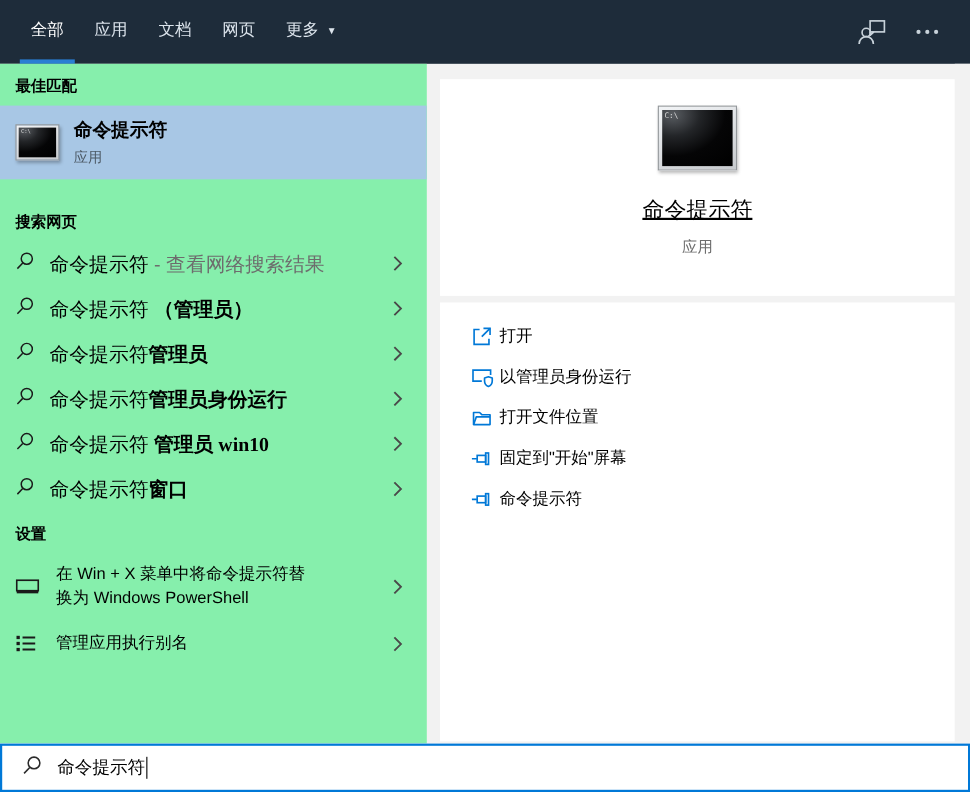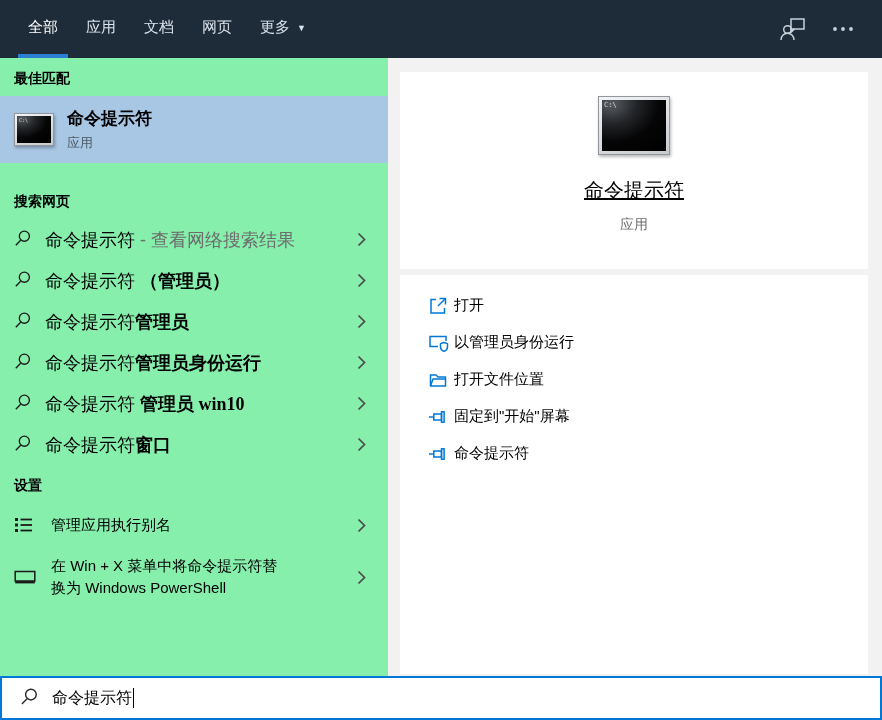--- a/index.html
+++ b/index.html
@@ -205,50 +205,50 @@
           <svg width="9" height="15" viewBox="0 0 9 15" fill="none" stroke="currentColor" stroke-width="1.7">
             <polyline points="1.5,1.5 7.5,7.5 1.5,13.5"></polyline>
           </svg>
         </span>
     </div>
 
     <div class="section-hdr">设置</div>
 
     <div class="srow">
       <span class="icon-cell">
+        <svg width="22" height="18" viewBox="0 0 22 18" fill="none" stroke="#1a1a1a" stroke-width="1.5">
+          <rect x="1.2" y="3.5" width="19.6" height="9.5"></rect>
+          <rect x="1.2" y="13" width="19.6" height="2.4" fill="#1a1a1a" stroke="none"></rect>
+        </svg>
+      </span>
+      <span class="txt">
+        <div>在 Win + X 菜单中将命令提示符替</div>
+        <div>换为 Windows PowerShell</div>
+      </span>
+      <span class="chev">
+          <svg width="9" height="15" viewBox="0 0 9 15" fill="none" stroke="currentColor" stroke-width="1.7">
+            <polyline points="1.5,1.5 7.5,7.5 1.5,13.5"></polyline>
+          </svg>
+        </span>
+    </div>
+
+    <div class="srow">
+      <span class="icon-cell">
         <svg width="19" height="18" viewBox="0 0 19 18" stroke="#1a1a1a">
           <rect x="1" y="2" width="3" height="3" fill="#1a1a1a" stroke="none"></rect>
           <rect x="1" y="7.5" width="3" height="3" fill="#1a1a1a" stroke="none"></rect>
           <rect x="1" y="13" width="3" height="3" fill="#1a1a1a" stroke="none"></rect>
           <line x1="6.5" y1="3.5" x2="18" y2="3.5" stroke-width="1.8"></line>
           <line x1="6.5" y1="9" x2="18" y2="9" stroke-width="1.8"></line>
           <line x1="6.5" y1="14.5" x2="18" y2="14.5" stroke-width="1.8"></line>
         </svg>
       </span>
       <span class="txt">
         <div>管理应用执行别名</div>
         <div></div>
-      </span>
-      <span class="chev">
-          <svg width="9" height="15" viewBox="0 0 9 15" fill="none" stroke="currentColor" stroke-width="1.7">
-            <polyline points="1.5,1.5 7.5,7.5 1.5,13.5"></polyline>
-          </svg>
-        </span>
-    </div>
-
-    <div class="srow">
-      <span class="icon-cell">
-        <svg width="22" height="18" viewBox="0 0 22 18" fill="none" stroke="#1a1a1a" stroke-width="1.5">
-          <rect x="1.2" y="3.5" width="19.6" height="9.5"></rect>
-          <rect x="1.2" y="13" width="19.6" height="2.4" fill="#1a1a1a" stroke="none"></rect>
-        </svg>
-      </span>
-      <span class="txt">
-        <div>在 Win + X 菜单中将命令提示符替</div>
-        <div>换为 Windows PowerShell</div>
       </span>
       <span class="chev">
           <svg width="9" height="15" viewBox="0 0 9 15" fill="none" stroke="currentColor" stroke-width="1.7">
             <polyline points="1.5,1.5 7.5,7.5 1.5,13.5"></polyline>
           </svg>
         </span>
     </div>
   </div>
 
   <div class="card card-app">

